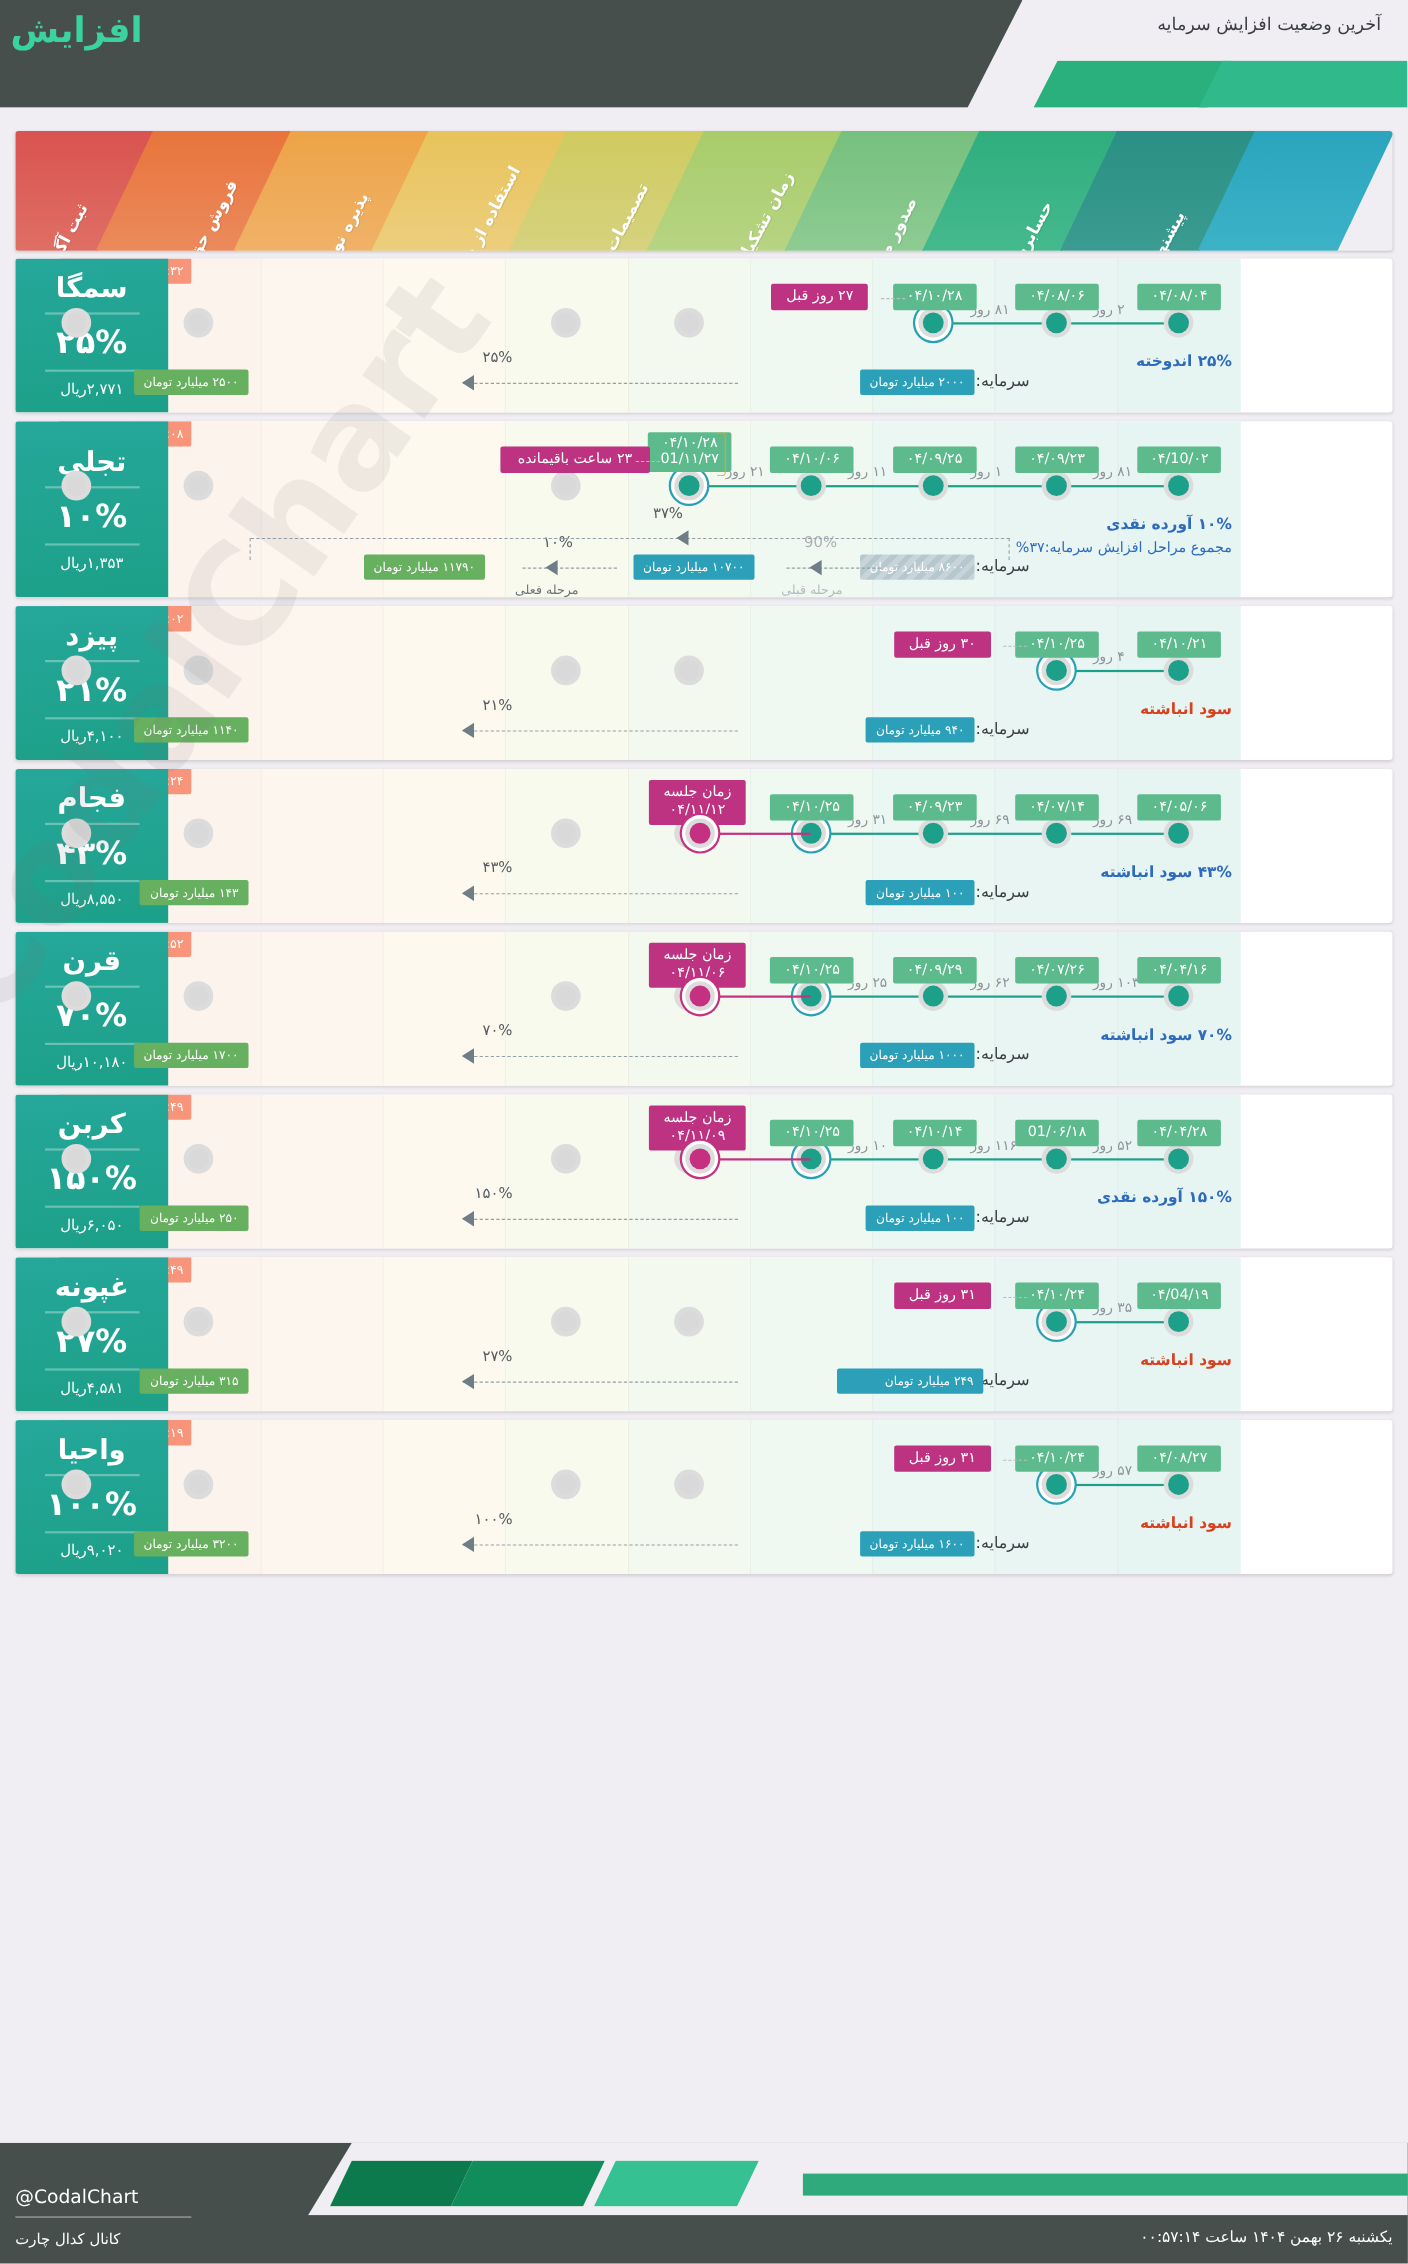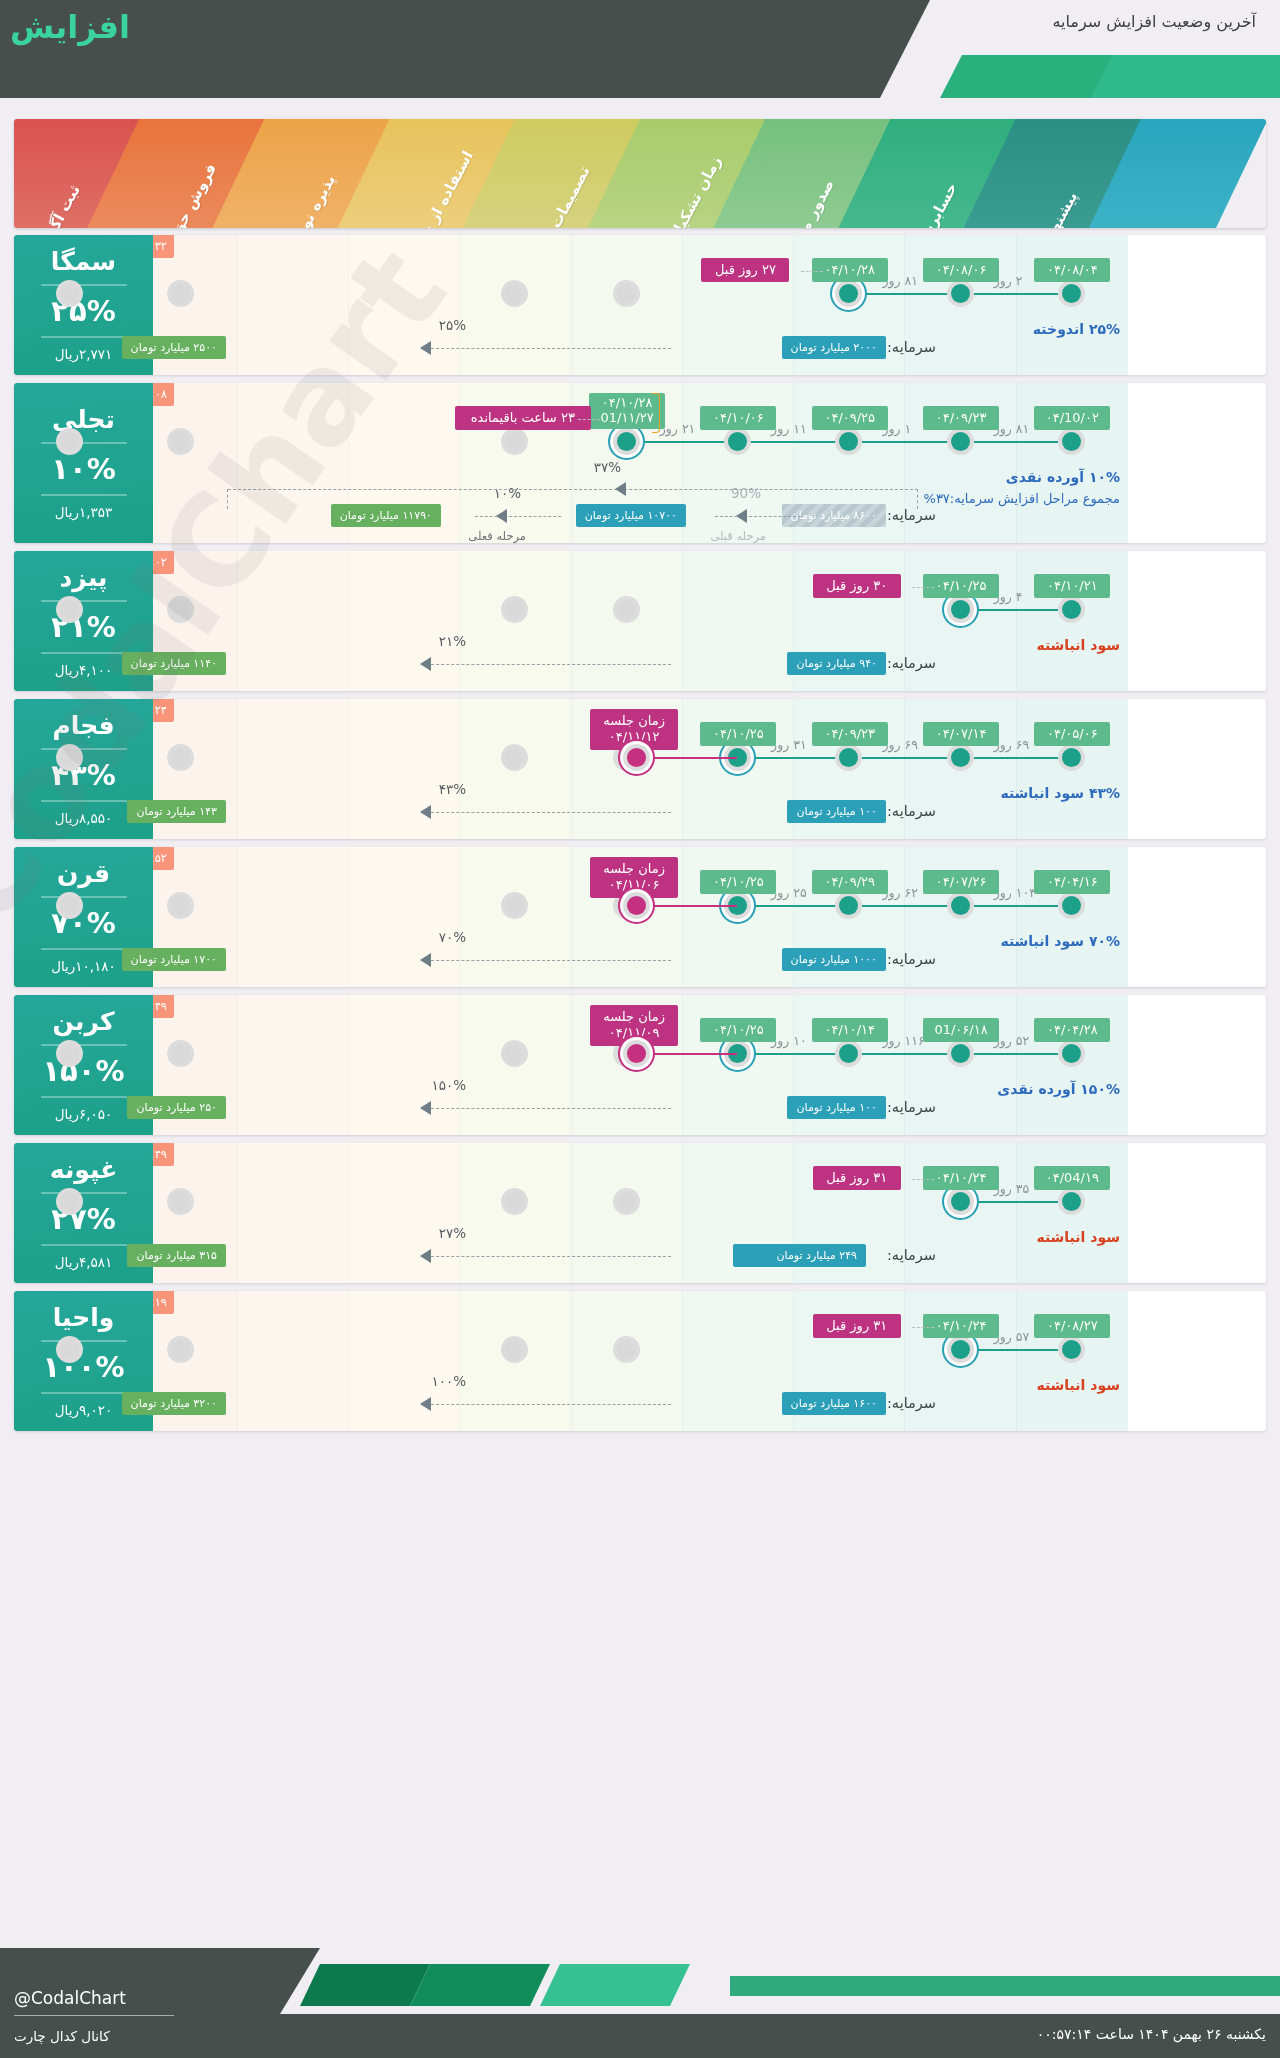--- a/index.html
+++ b/index.html
@@ -695,21 +695,21 @@
         <div class="node done cur" style="left: 932.55px; top: 44.5px;">
           <i></i>
         </div>
         <div class="datebox" style="top: 23px; left: 909.05px; min-width: 62px;">۰۴/۱۰/۲۴</div>
         <div class="pinkbox" style="top: 23px; left: 798.75px; min-width: 74px;">۳۱ روز قبل</div>
         <div class="dashes" style="left: 898.05px; width: 22px; top: 36px;"></div>
       </div>
       <div class="reason red" style="right: 146px; top: 86px;">سود انباشته</div>
       <div class="cap">
         <div class="cap-label" style="right: 330px; top: 20px;">سرمایه:</div>
-        <div class="chip blue" style="right: 400px; top: 17px; padding-left: 43px;">۲۴۹ میلیارد تومان</div>
+        <div class="chip blue" style="right: 372px; top: 17px; padding-left: 43px;">۲۴۹ میلیارد تومان</div>
         <div class="chip green" style="right: 1040px; top: 17px;">۳۱۵ میلیارد تومان</div>
         <div class="arrowline" style="right: 595px; width: 250px; top: 29px;"></div>
         <div class="arrowhead" style="right: 835px; top: 22px;"></div>
         <div class="pctlbl" style="right: 800px; top: -2px;">۲۷%</div>
       </div>
     </div>
     <div class="row" style="top: 1291px; height: 140px;">
       <div class="cols">
         <div class="col" style="left: 0px; width: 111.3px; background: rgb(253, 241, 239);"></div>
         <div class="col" style="left: 111.3px; width: 111.3px; background: rgb(253, 243, 237);"></div>

